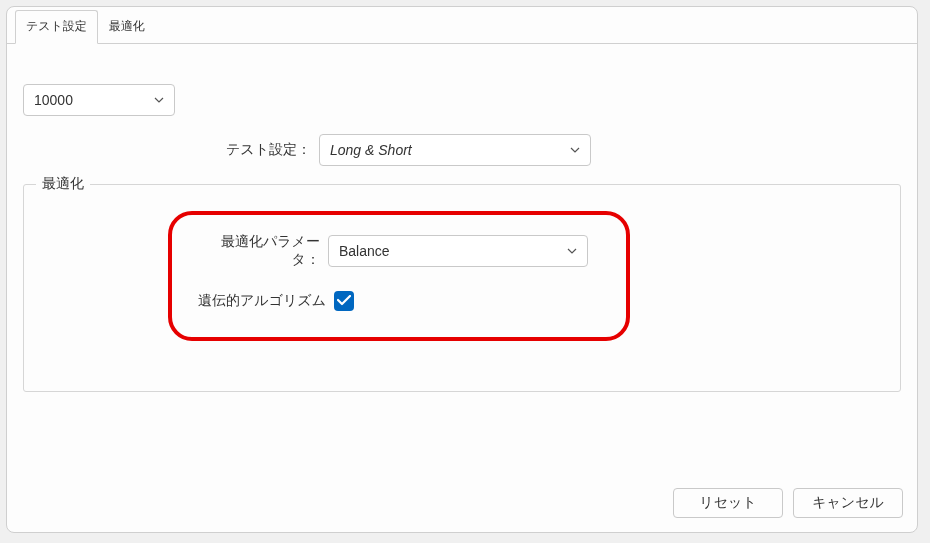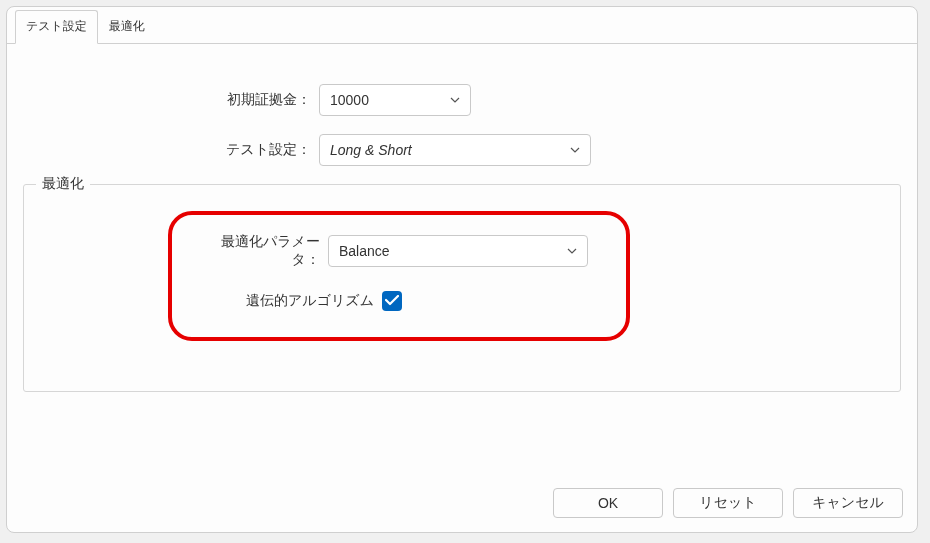--- a/index.html
+++ b/index.html
@@ -132,21 +132,20 @@
       width: 136px;
       text-align: right;
       padding-right: 8px;
       font-size: 14px;
       color: #333;
     }
     .checkbox-row {
       display: flex;
       align-items: center;
       margin-top: 22px;
-      margin-left: 48px;
     }
     .checkbox-label {
       width: 136px;
       text-align: right;
       padding-right: 8px;
       font-size: 14px;
       color: #333;
     }
     .checkbox {
       width: 20px;
@@ -188,21 +187,20 @@
       <span>テスト設定</span>
     </div>
     <div class="tab">
       <span>最適化</span>
     </div>
   </div>
 
   <div class="content">
 
     <div class="form-row">
-      <div class="label">初期証拠金：</div>
       <div class="combo" style="width:152px;">
         <span>10000</span>
         <span class="caret">
           <svg viewBox="0 0 10 6">
               <path d="M1 1 L5 5 L9 1" stroke="#555" stroke-width="1.2" fill="none"></path>
             </svg>
         </span>
       </div>
       <div style="width:8px;"></div>
     </div>
@@ -247,23 +245,20 @@
           </div>
         </div>
 
       </div>
     </div>
 
   </div>
 
   <div class="footer">
     <div class="btn">
-      <span>OK</span>
-    </div>
-    <div class="btn">
       <span>リセット</span>
     </div>
     <div class="btn">
       <span>キャンセル</span>
     </div>
   </div>
 
 </div>
 
 </body></html>

